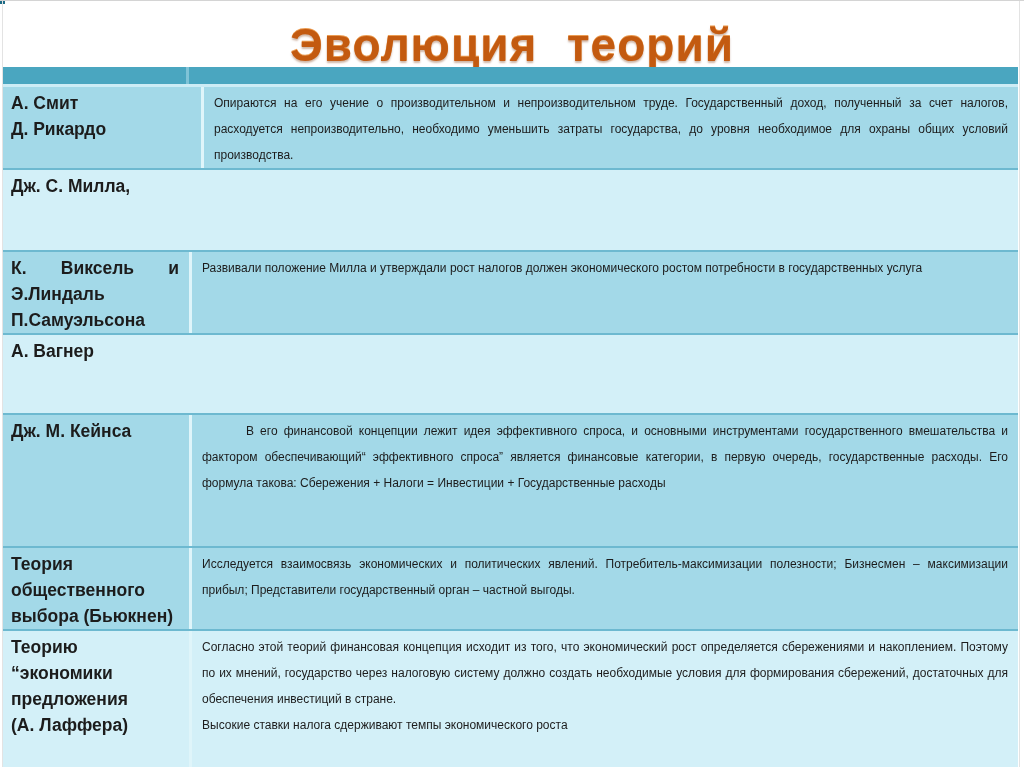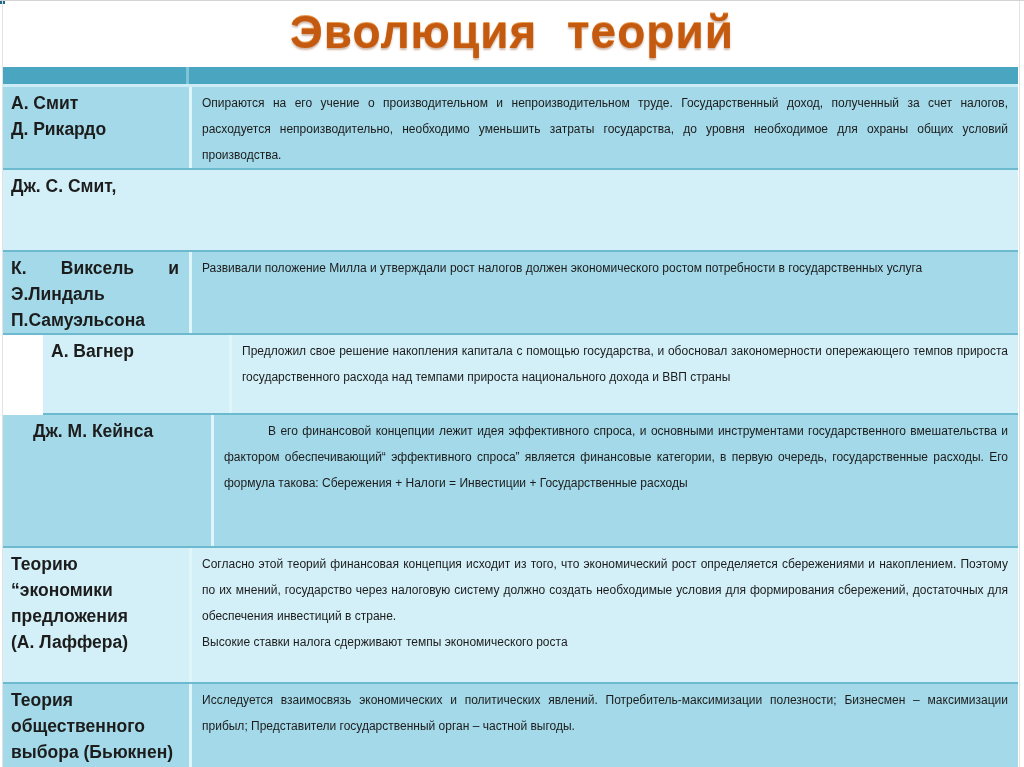--- a/index.html
+++ b/index.html
@@ -11,21 +11,21 @@
   html,body { margin:0; padding:0; }
   body {
     width:1024px; height:767px; overflow:hidden; background:#ffffff;
     font-family:"Liberation Sans", sans-serif; color:var(--text-color);
   }
   .slide { position:relative; width:1024px; height:767px; border-top:1px solid #d4d4d4; }
   .corner-mark { position:absolute; left:0; top:0; width:5px; height:3px; background:var(--corner-mark); }
   .edge-left  { position:absolute; left:2px;  top:0; bottom:0; width:1px; background:#e3e3e3; }
   .edge-right { position:absolute; right:4px; top:0; bottom:0; width:1px; background:#e3e3e3; }
   .title {
-    margin:0; height:64px; line-height:62px; text-align:center;
+    margin:13px; height:64px; line-height:62px; text-align:center;
     font-size:46px; font-weight:bold; letter-spacing:1px; word-spacing:16px;
     color:var(--title-color);
     text-shadow: 0 -1px 0 #eb9c52, 0 2px 2px rgba(120,50,0,0.35), 0 0 6px rgba(255,255,255,0.7);
   }
   .theories-table {
     position:absolute; left:3px; right:6px; top:66px; bottom:0;
     display:flex; flex-direction:column; z-index:1;
   }
   .thead { height:20px; flex:0 0 20px; background:var(--header-bg); border-bottom:3px solid #cdecf5; display:flex; }
   .thead .th-left { width:186px; border-right:3px solid #7fc3d7; }
@@ -36,26 +36,26 @@
   .shade-l { background:var(--row-light); }
   .cell-name {
     width:186px; flex:0 0 186px; padding:3px 10px 0 8px;
     font-weight:bold; font-size:17.5px; line-height:26px; white-space:pre-line;
   }
   .cell-desc {
     flex:1; padding:3px 10px 0 10px; font-size:12px; line-height:26px;
     text-align:justify; white-space:pre-line;
     border-left:3px solid var(--column-divider);
   }
-  .r1 { min-height:80px; }
+  .r1 { min-height:80px;gap:12px; }
   .r2 { min-height:82px; }
   .r3 { min-height:80px; }
   .r3 .cell-name { text-align:justify; }
-  .r4 { min-height:80px;margin-left:40px; }
-  .r5 { min-height:133px;padding-left:22px; }
+  .r4 { min-height:80px; }
+  .r5 { min-height:133px; }
   .r5 .cell-desc { text-indent:44px; }
   .r6 { min-height:136px; }
   .r7 { flex:1; }
 </style>
 </head>
 <body>
 
 <div class="slide">
   <div class="corner-mark"></div>
   <div class="edge-left"></div>
@@ -69,46 +69,45 @@
       <div class="th-right"></div>
     </div>
 
     <div class="row r1 shade-m">
       <div class="cell-name">А. Смит
 Д. Рикардо</div>
       <div class="cell-desc">Опираются на его учение о производительном и непроизводительном труде. Государственный доход, полученный за счет налогов, расходуется непроизводительно, необходимо уменьшить затраты государства, до уровня необходимое для охраны общих условий производства.</div>
     </div>
 
     <div class="row r2 shade-l">
-      <div class="cell-name">Дж. С. Смит,</div>
+      <div class="cell-name">Дж. С. Милла,</div>
     </div>
 
     <div class="row r3 shade-m">
       <div class="cell-name">К. Виксель и Э.Линдаль П.Самуэльсона</div>
       <div class="cell-desc">Развивали положение Милла и утверждали рост налогов должен экономического ростом потребности в государственных услуга</div>
     </div>
 
     <div class="row r4 shade-l">
       <div class="cell-name">А. Вагнер</div>
-      <div class="cell-desc">Предложил свое решение накопления капитала с помощью государства, и обосновал закономерности опережающего темпов прироста государственного расхода над темпами прироста национального дохода и ВВП страны</div>
     </div>
 
     <div class="row r5 shade-m">
       <div class="cell-name">Дж. М. Кейнса</div>
       <div class="cell-desc">В его финансовой концепции лежит идея эффективного спроса, и основными инструментами государственного вмешательства и фактором обеспечивающий“ эффективного спроса” является финансовые категории, в первую очередь, государственные расходы. Его формула такова: Сбережения + Налоги = Инвестиции + Государственные расходы</div>
+    </div>
+
+    <div class="row r7 shade-m">
+      <div class="cell-name">Теория
+общественного
+выбора (Бьюкнен)</div>
+      <div class="cell-desc">Исследуется взаимосвязь экономических и политических явлений. Потребитель-максимизации полезности; Бизнесмен – максимизации прибыл; Представители государственный орган – частной выгоды.</div>
     </div>
 
     <div class="row r6 shade-l">
       <div class="cell-name">Теорию “экономики
 предложения
 (А. Лаффера)</div>
       <div class="cell-desc">Согласно этой теорий финансовая концепция исходит из того, что экономический рост определяется сбережениями и накоплением. Поэтому по их мнений, государство через налоговую систему должно создать необходимые условия для формирования сбережений, достаточных для обеспечения инвестиций в стране.
 Высокие ставки налога сдерживают темпы экономического роста</div>
     </div>
-
-    <div class="row r7 shade-m">
-      <div class="cell-name">Теория
-общественного
-выбора (Бьюкнен)</div>
-      <div class="cell-desc">Исследуется взаимосвязь экономических и политических явлений. Потребитель-максимизации полезности; Бизнесмен – максимизации прибыл; Представители государственный орган – частной выгоды.</div>
-    </div>
   </div>
 </div>
 
 </body></html>

